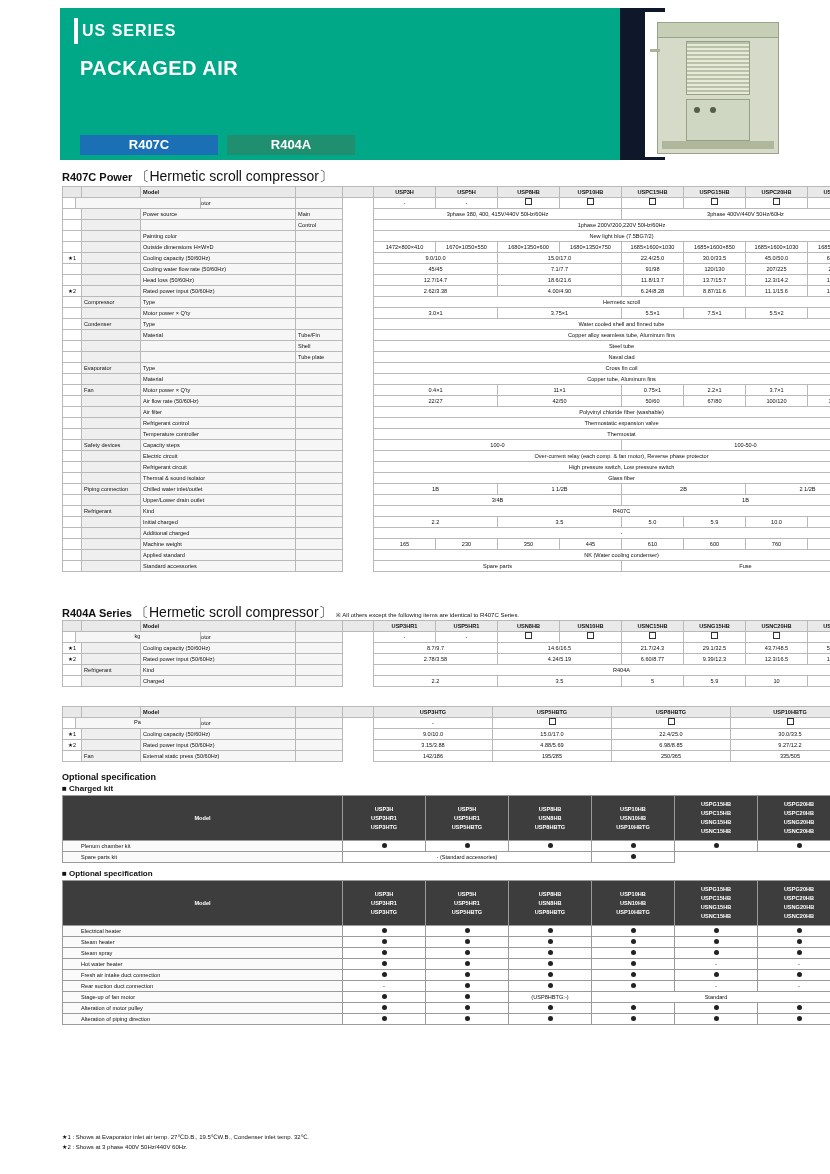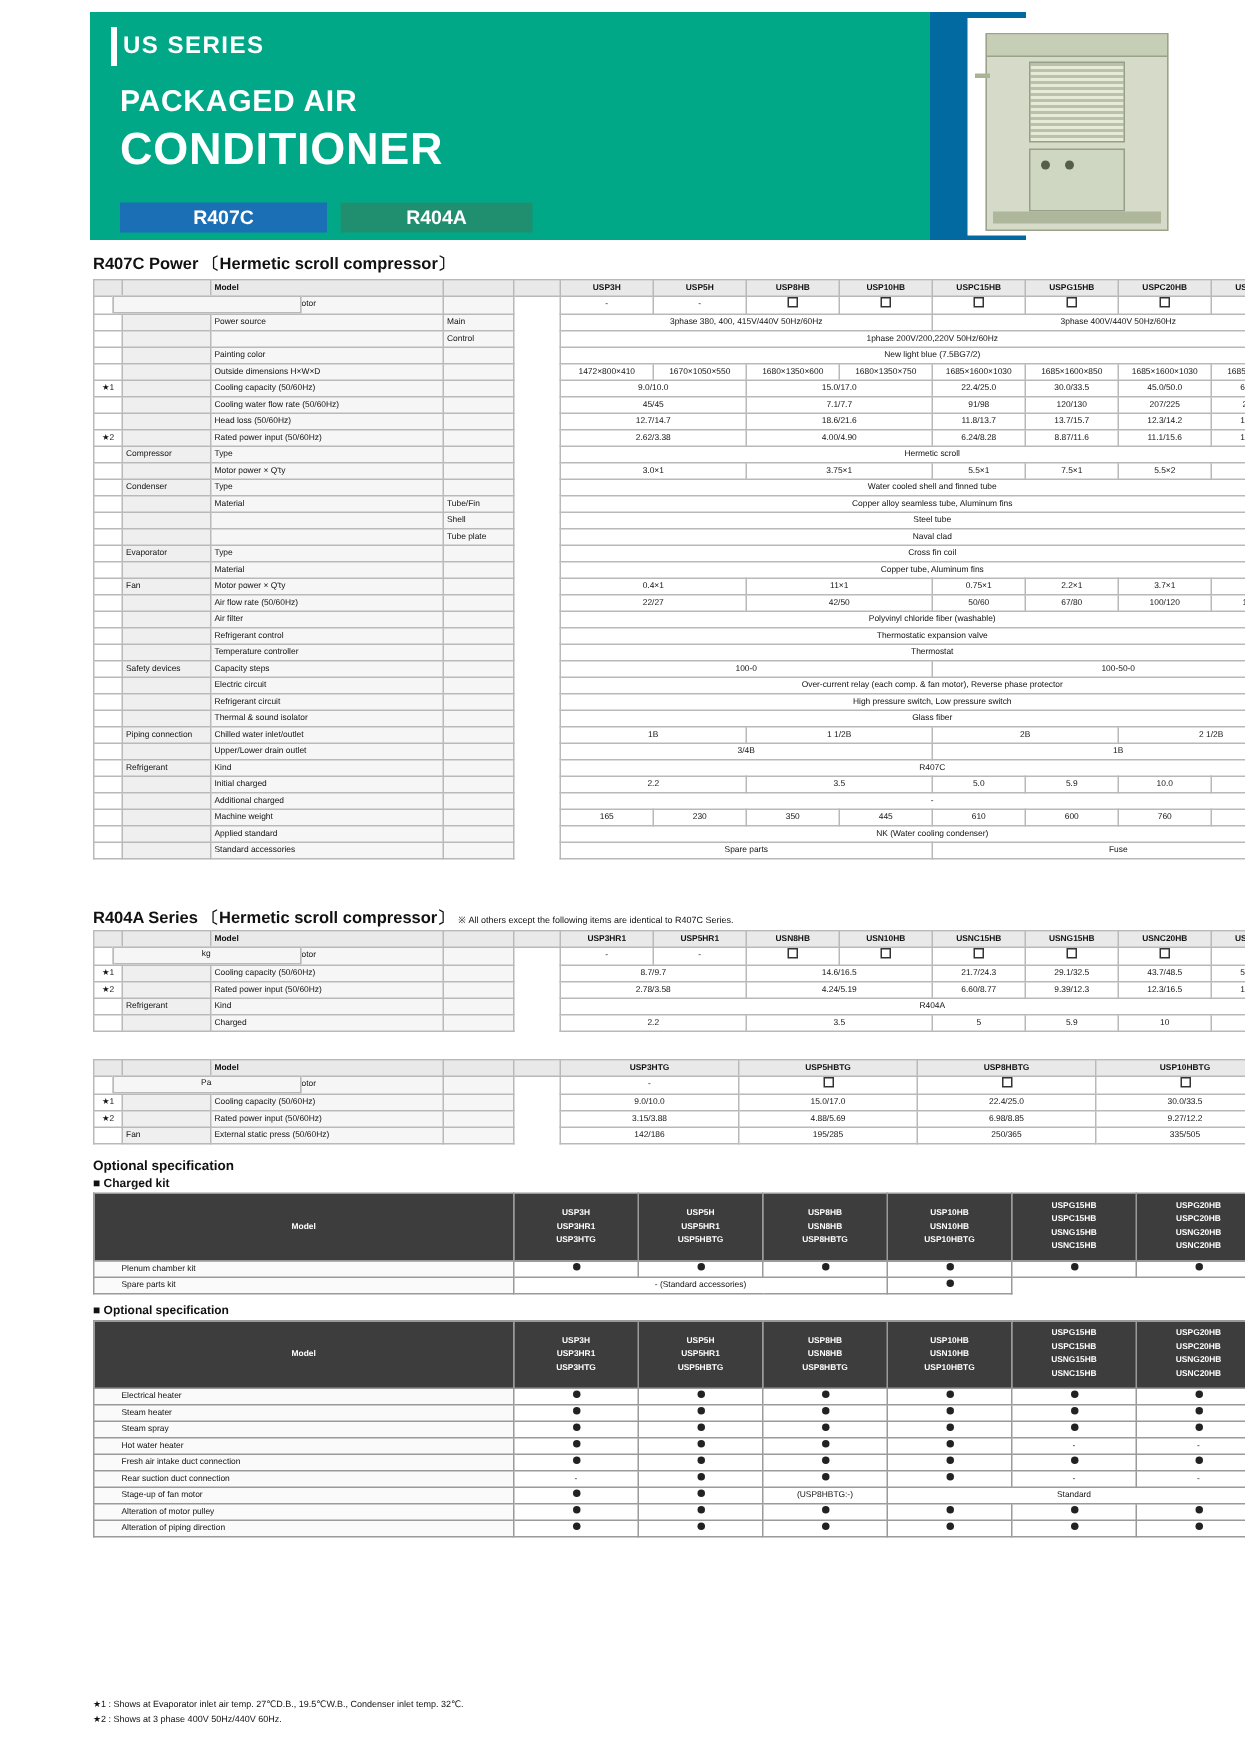--- a/index.html
+++ b/index.html
@@ -4,21 +4,21 @@
 <style>
   html,body{margin:0;padding:0;}
   body{
     width:830px;height:1174px;background:#ffffff;
     font-family:"Liberation Sans",sans-serif;
     color:#1a1a1a;font-size:7px;position:relative;overflow:hidden;
   }
   .page{position:relative;width:830px;height:1174px;}
 
   
-  .hero{position:absolute;left:60px;top:8px;width:605px;height:152px;background:#0369a1;padding-left:19px;}
+  .hero{position:absolute;left:60px;top:8px;width:605px;height:152px;background:#0f172a;}
   .hero-left{position:absolute;left:0;top:0;width:560px;height:152px;background:#00a887;}
   .hero-photo{position:absolute;left:585px;top:4px;width:145px;height:145px;background:#ffffff;}
   .unit{position:absolute;left:12px;top:10px;width:120px;height:130px;background:#d5dbc8;border:1px solid #9aa389;}
   .unit-top{position:absolute;left:0;top:0;width:100%;height:14px;background:#c6ceb6;border-bottom:1px solid #9aa389;}
   .unit-grille{position:absolute;left:28px;top:18px;width:62px;height:52px;background:
      repeating-linear-gradient(to bottom,#b9c1a8 0 2px,#e6ead9 2px 4px);border:1px solid #96a086;}
   .unit-panel{position:absolute;left:28px;top:76px;width:62px;height:40px;background:#cfd6c2;border:1px solid #96a086;}
   .unit-dot{position:absolute;width:6px;height:6px;border-radius:50%;background:#55604a;}
   .unit-base{position:absolute;left:4px;bottom:4px;width:112px;height:8px;background:#aeb79c;}
   .unit-pipe{position:absolute;left:-8px;top:26px;width:10px;height:3px;background:#aab394;}
@@ -26,21 +26,21 @@
   .usseries{position:absolute;left:22px;top:14px;color:#ffffff;font-size:16px;font-weight:bold;letter-spacing:1px;}
   .usline{position:absolute;left:14px;top:10px;width:4px;height:26px;background:#ffffff;}
   .title1{position:absolute;left:20px;top:44px;color:#ffffff;font-size:20px;font-weight:bold;letter-spacing:0.5px;line-height:32px;}
   .title2{position:absolute;left:20px;top:76px;color:#ffffff;font-size:30px;font-weight:bold;letter-spacing:0.5px;line-height:32px;}
   .pill{position:absolute;top:127px;height:20px;line-height:20px;text-align:center;color:#ffffff;font-size:13px;font-weight:bold;}
   .pill.a{left:20px;width:138px;background:#1b6fb5;}
   .pill.b{left:167px;width:128px;background:#1f8f6f;}
 
   
   .sec{position:absolute;font-size:11px;font-weight:bold;color:#111;}
-  .sec .sub{font-size:11px;font-weight:bold;}
+  .sec .sub{font-size:14px;font-weight:normal;}
   .sec .note{font-size:6px;font-weight:normal;}
   .subsec{position:absolute;font-size:8px;font-weight:bold;color:#111;}
 
   
   table.t{position:absolute;border-collapse:collapse;table-layout:fixed;background:#fff;}
   table.t td{border:0.5px solid #b9b9b9;font-size:5.6px;padding:0 2px;height:10px;line-height:9px;text-align:center;color:#111;}
   table.t td.l{text-align:left;}
   table.t td.hdr{background:#e9e9e9;font-weight:bold;}
   table.t td.cat{background:#efefef;text-align:left;}
   table.t td.lbl{background:#f6f6f6;text-align:left;}
@@ -59,21 +59,20 @@
 </head>
 <body>
 
 <div class="page">
 
   <div class="hero">
     <div class="hero-left"></div>
     <div class="usline"></div>
     <div class="usseries">US SERIES</div>
     <div class="title1">PACKAGED AIR</div>
-    <div class="title2">CONDITIONER</div>
     <div class="pill a">R407C</div>
     <div class="pill b">R404A</div>
 
     <div class="hero-photo">
       <div class="unit">
         <div class="unit-top"></div>
         <div class="unit-grille"></div>
         <div class="unit-panel"></div>
         <div class="unit-dot" style="left:36px;top:84px"></div>
         <div class="unit-dot" style="left:52px;top:84px"></div>

